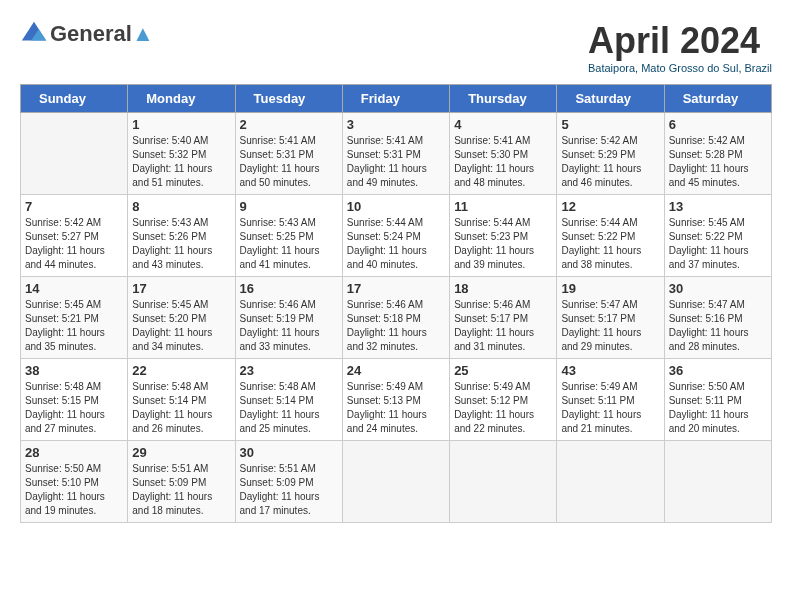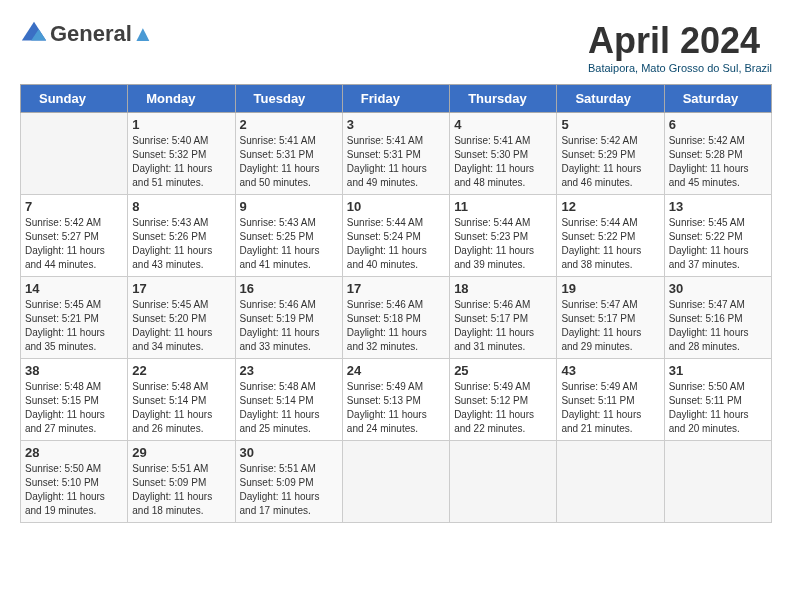--- a/index.html
+++ b/index.html
@@ -224,21 +224,21 @@
         </td>
         <td>
           <span class="day-number">25</span>
           <div class="day-info">Sunrise: 5:49 AM<br>Sunset: 5:12 PM<br>Daylight: 11 hours<br>and 22 minutes.</div>
         </td>
         <td>
           <span class="day-number">43</span>
           <div class="day-info">Sunrise: 5:49 AM<br>Sunset: 5:11 PM<br>Daylight: 11 hours<br>and 21 minutes.</div>
         </td>
         <td>
-          <span class="day-number">31</span>
+          <span class="day-number">36</span>
           <div class="day-info">Sunrise: 5:50 AM<br>Sunset: 5:11 PM<br>Daylight: 11 hours<br>and 20 minutes.</div>
         </td>
       </tr>
       <tr>
         <td>
           <span class="day-number">28</span>
           <div class="day-info">Sunrise: 5:50 AM<br>Sunset: 5:10 PM<br>Daylight: 11 hours<br>and 19 minutes.</div>
         </td>
         <td>
           <span class="day-number">29</span>

